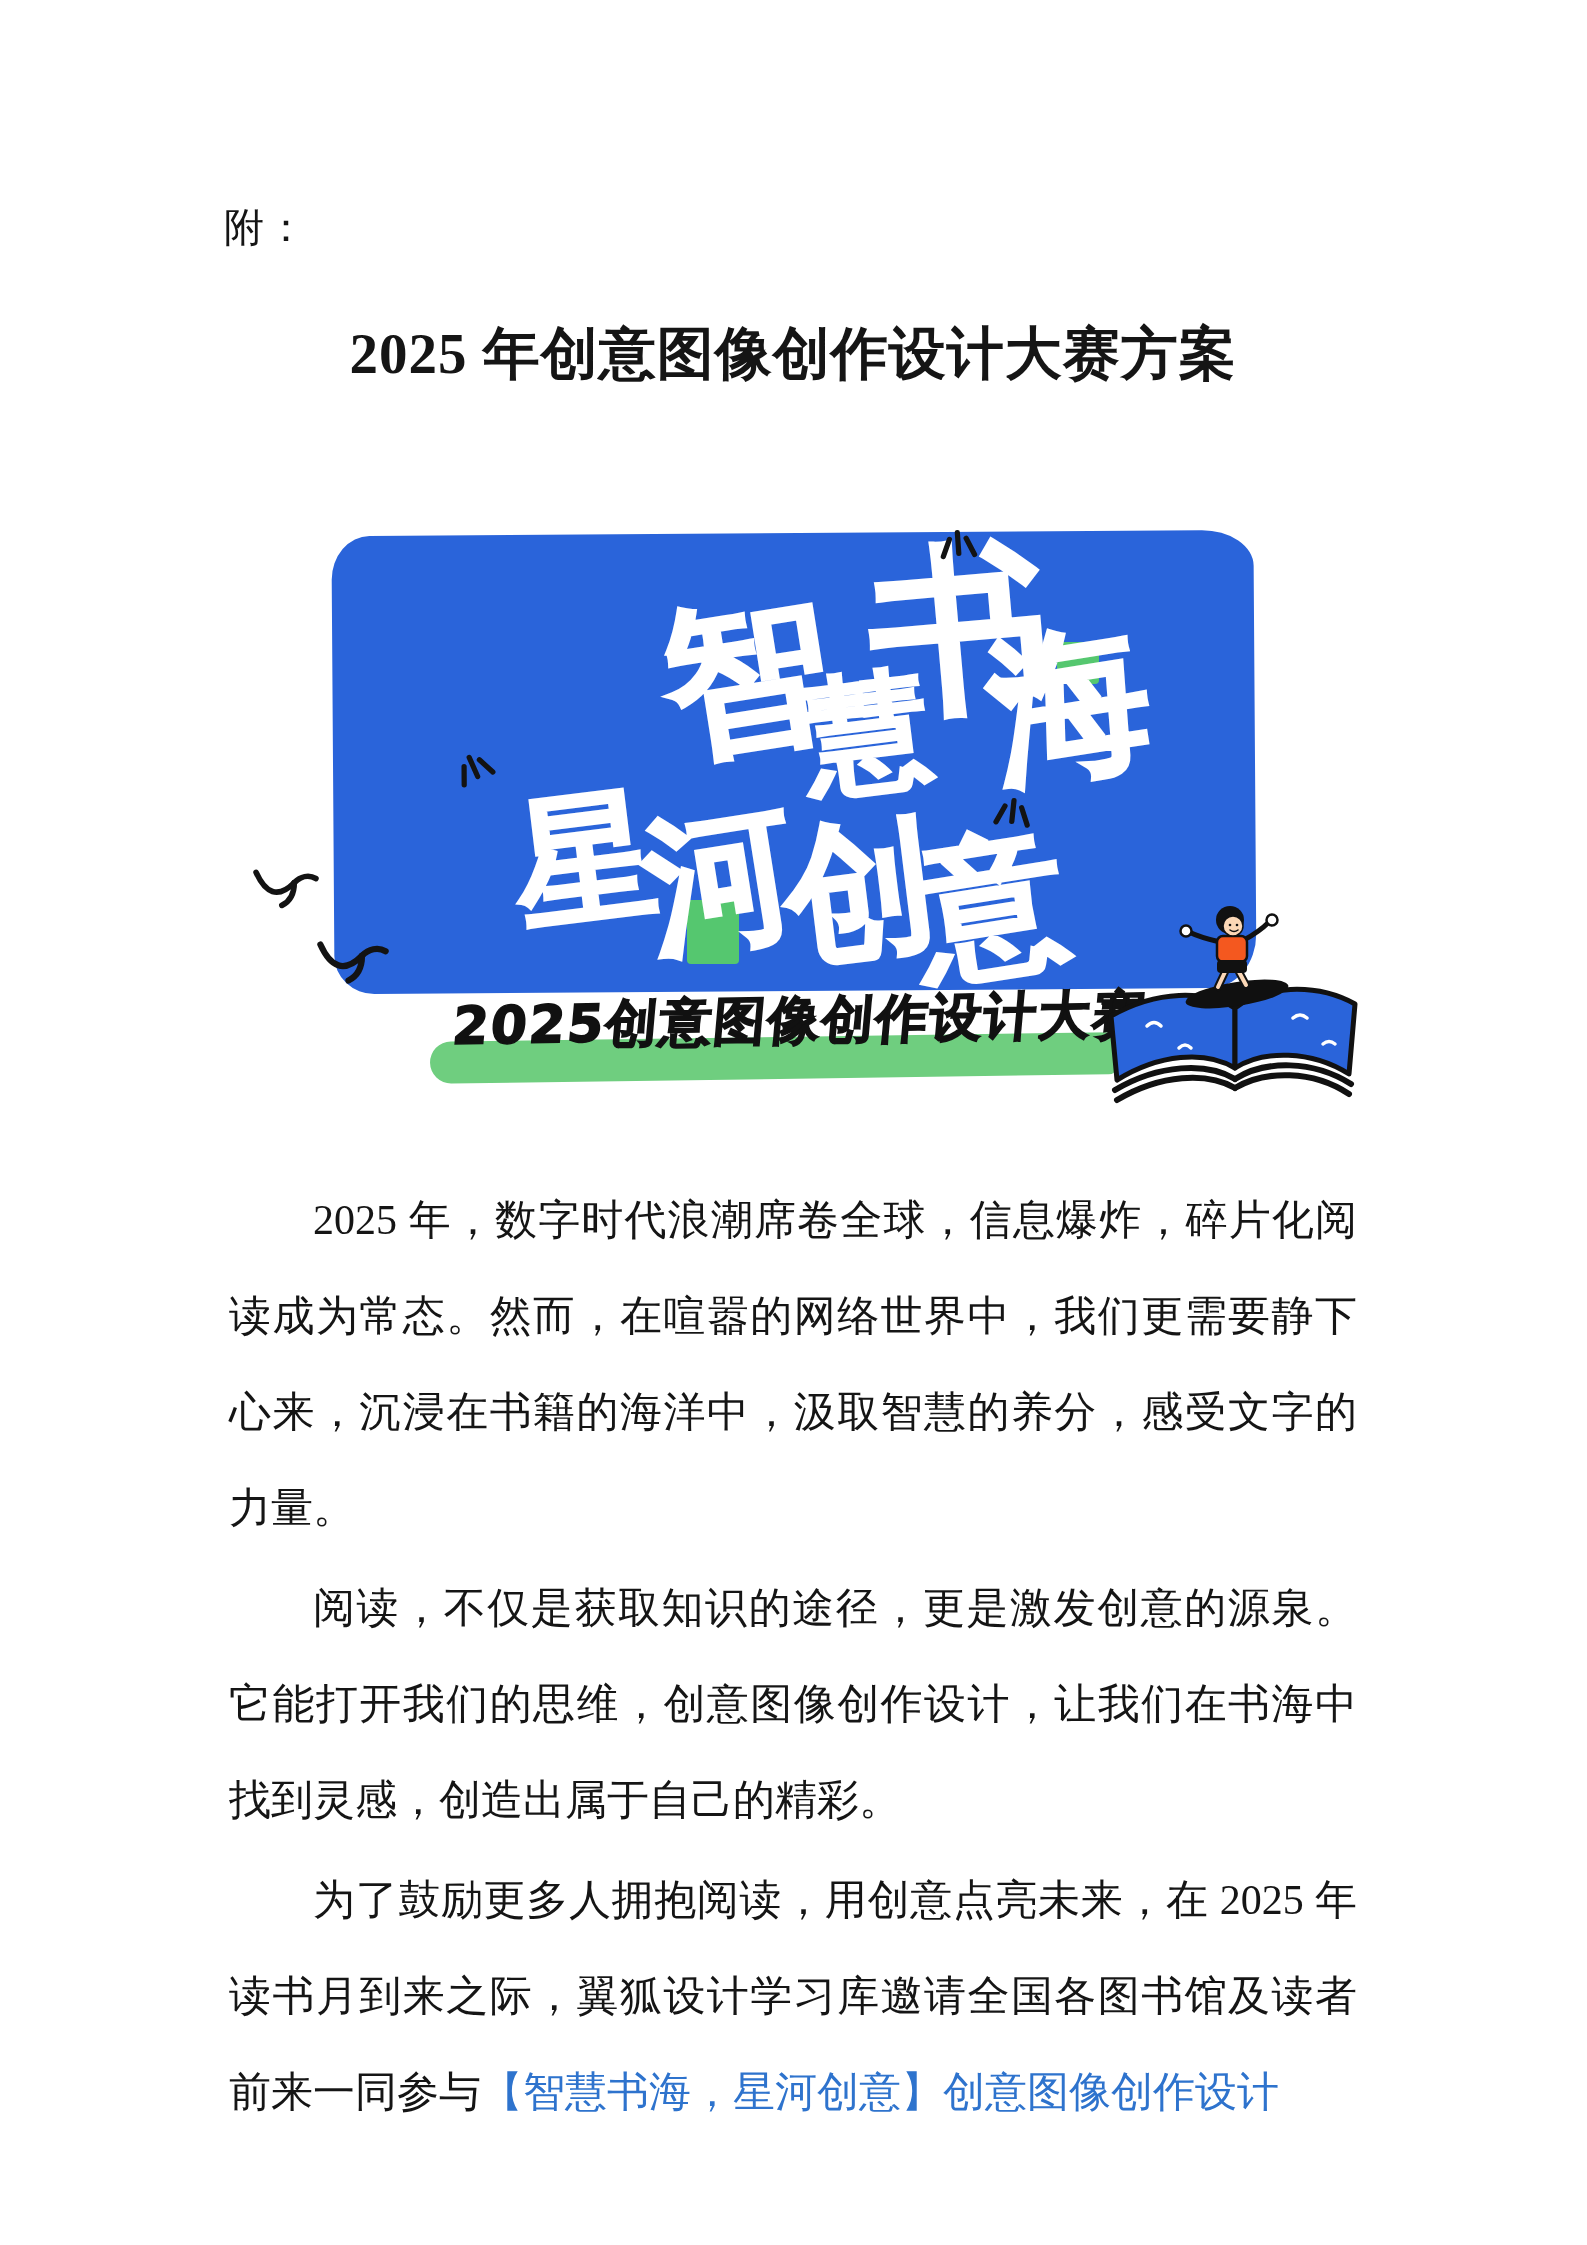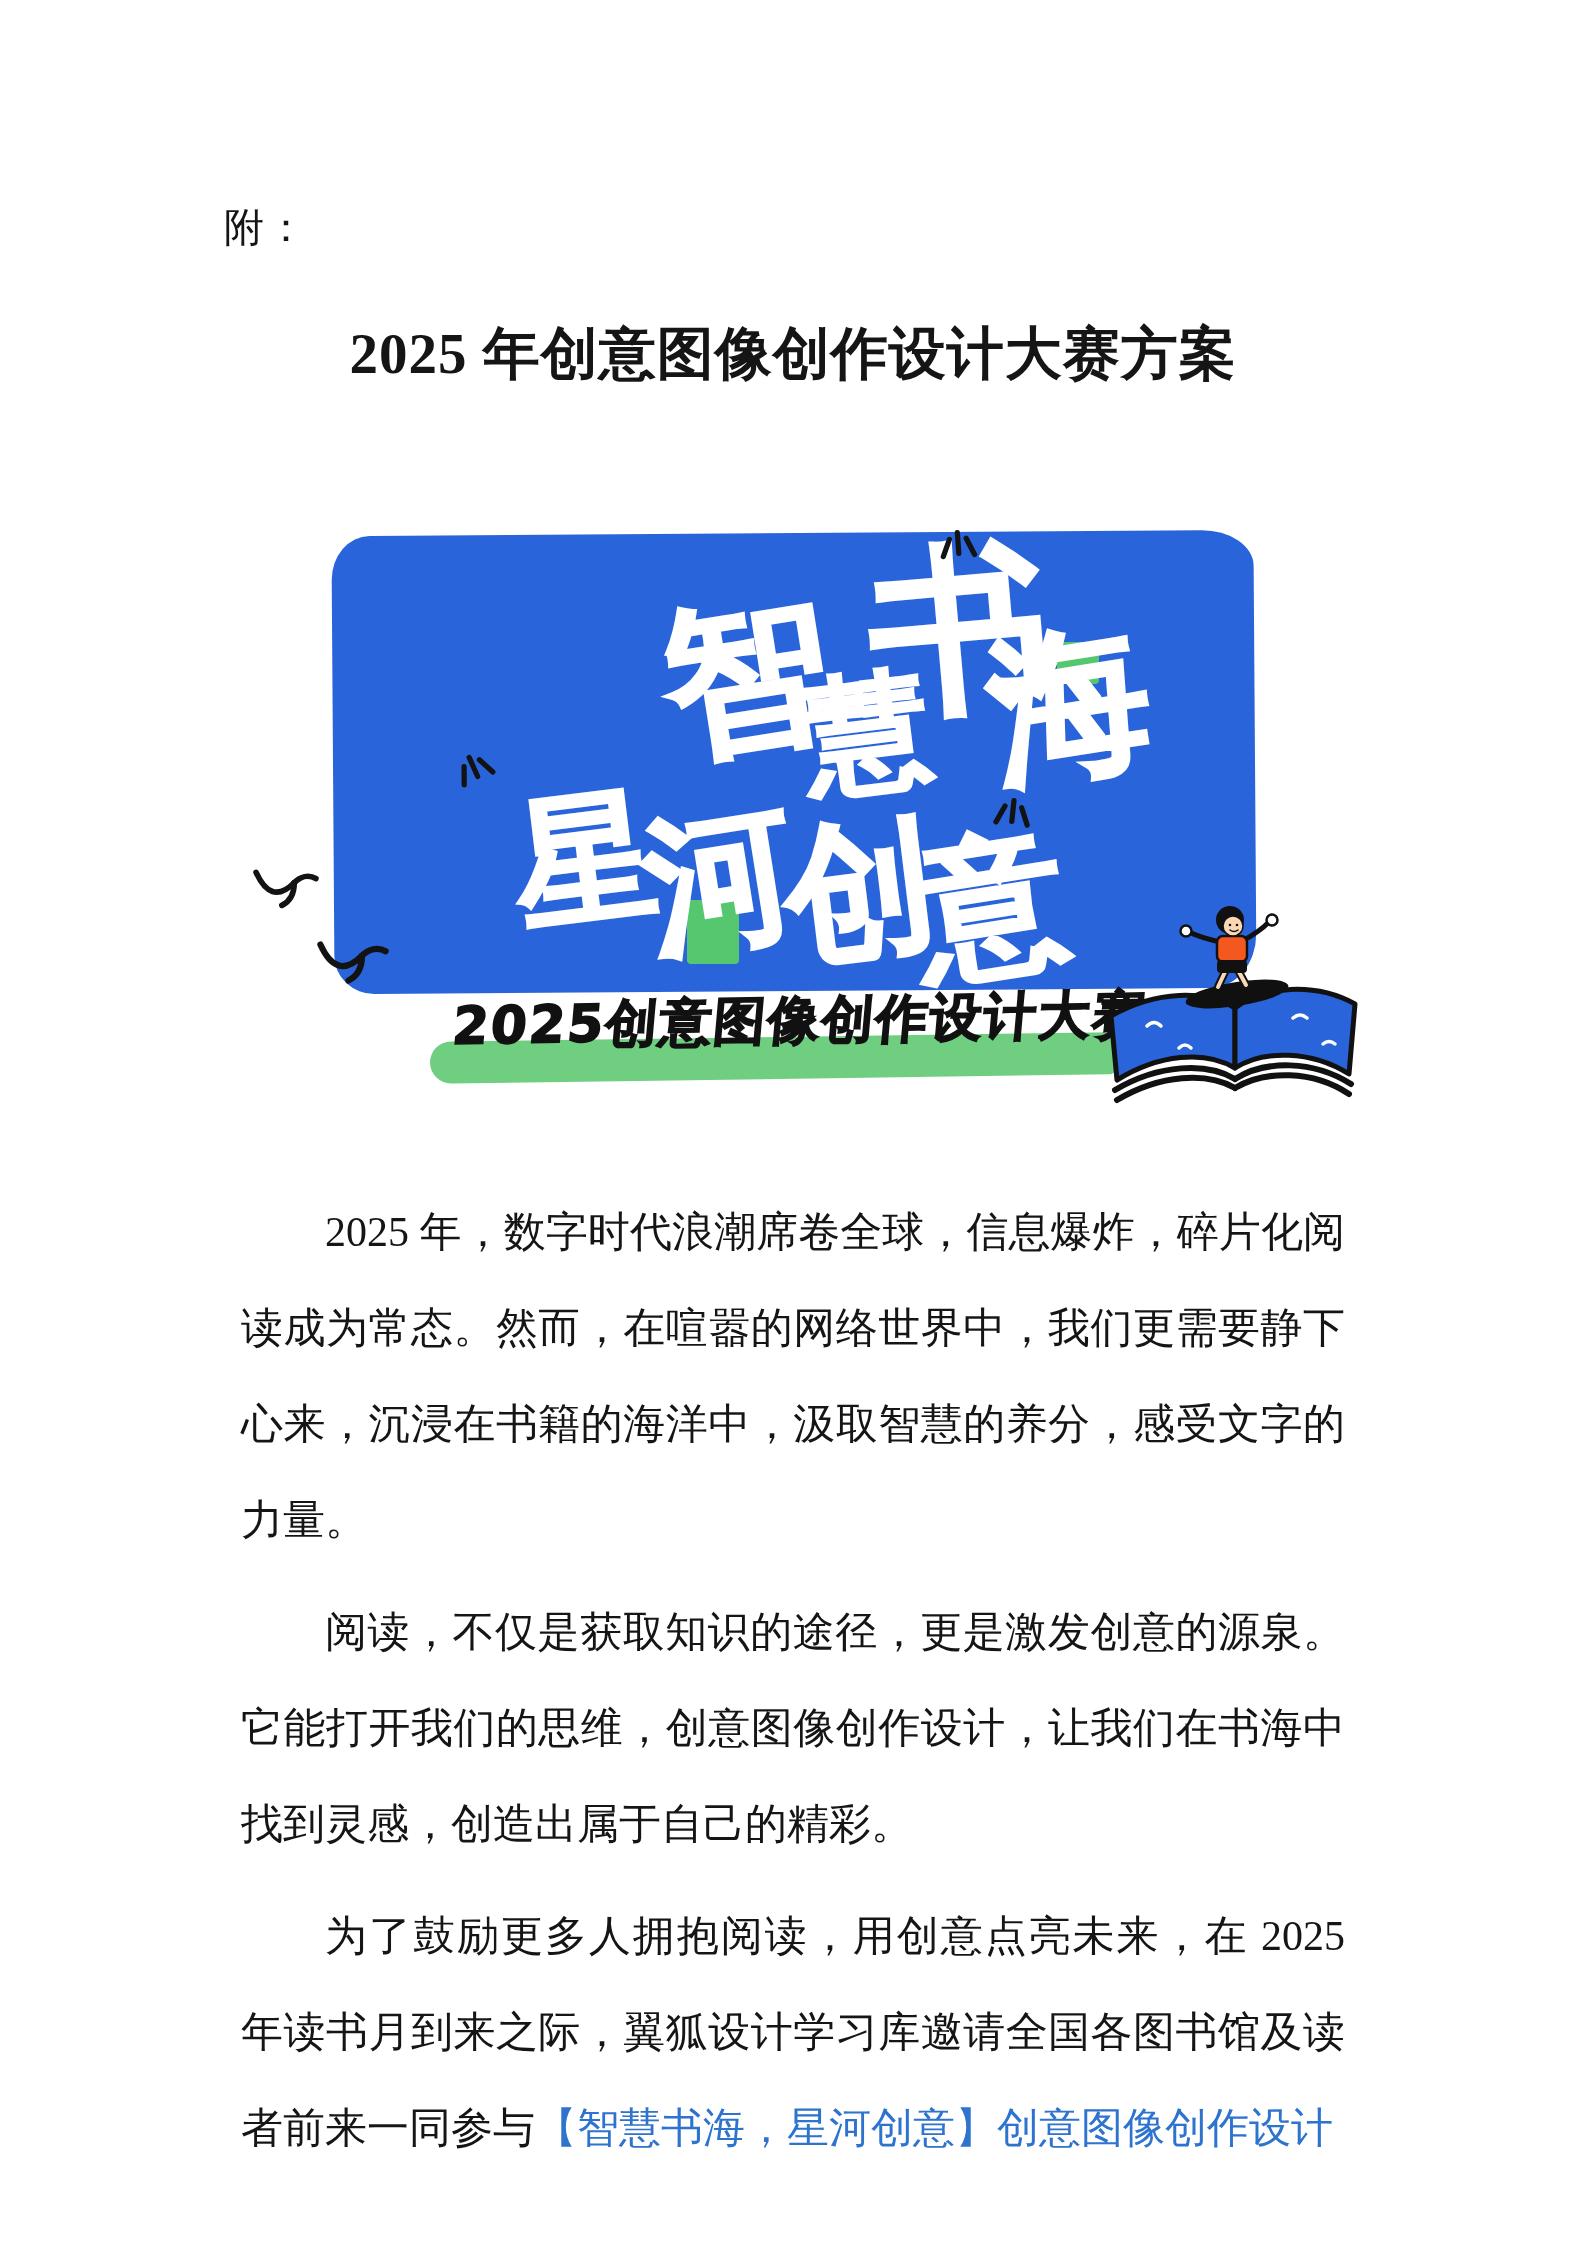--- a/index.html
+++ b/index.html
@@ -63,21 +63,21 @@
     font-family:"DejaVu Sans","Liberation Sans",sans-serif;font-weight:900;
     font-size:52px;letter-spacing:2px;color:#111;transform:skewX(-6deg) rotate(-1deg);
     -webkit-text-stroke:1.5px #111;
   }
   .bookart{position:absolute;left:862px;top:398px;width:292px;height:232px;z-index:5;}
   
   .bodytext{
     position:absolute;left:225px;top:1168px;width:1136px;
     font-size:42px;line-height:96px;text-align:justify;text-justify:inter-ideograph;
   }
-  .bodytext p{margin:16px;text-indent:2em;}
+  .bodytext p{margin:4px;text-indent:2em;}
   .hl{color:var(--highlight-blue);}
 </style>
 </head>
 <body>
 
 <div id="page">
 
   <div class="attach">附：</div>
 
   <div class="title">2025 年创意图像创作设计大赛方案</div>

